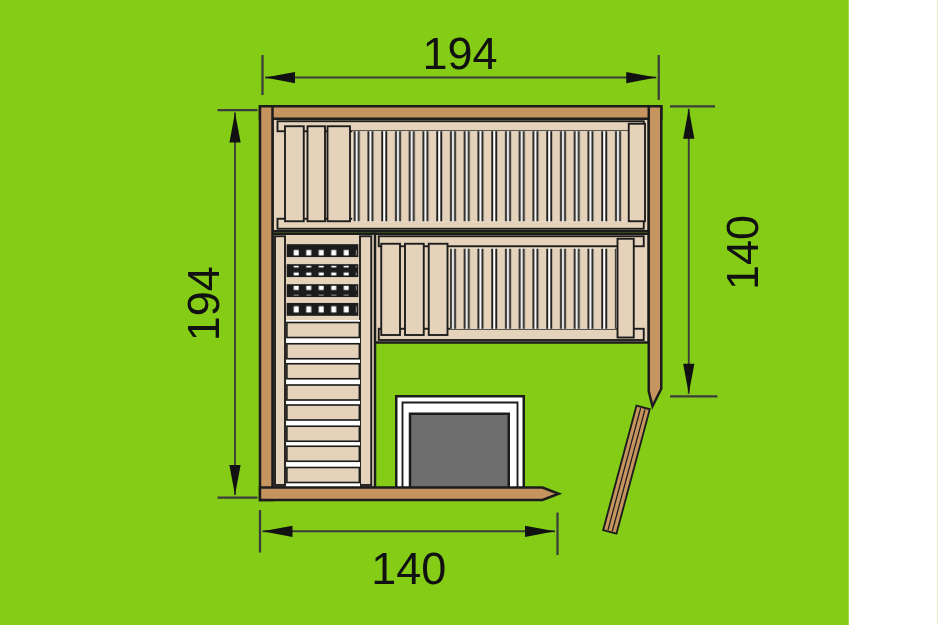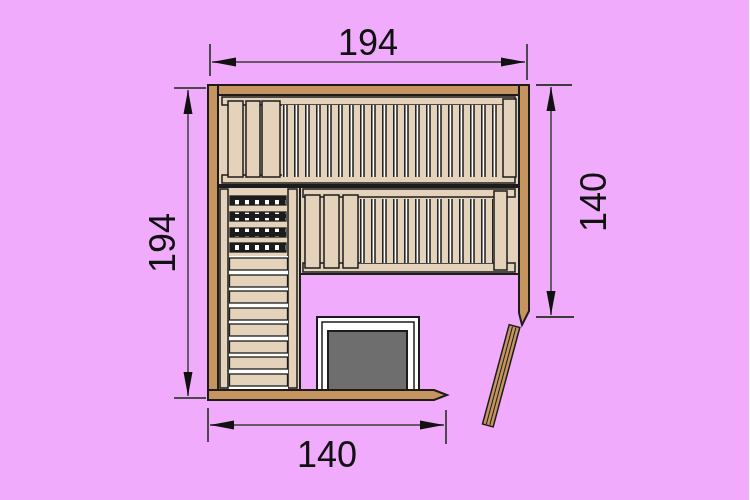--- a/index.html
+++ b/index.html
@@ -1,16 +1,16 @@
 <!DOCTYPE html>
 <html style="--c-wall: #c6945f; --c-bench: #e4d3ba; --c-outline: #1c1c1c; --c-heater: #6e6e6e; --c-floor: #ffffff; --c-dimension: #3c3c3c; --c-text: #111111;"><head>
 <meta charset="utf-8">
 <style>
   html,body{margin:0;padding:0;background:#fff;}
-  #stage{position:relative;width:749px;height:500px;background:#f0abfc;overflow:hidden;
+  #stage{position:relative;width:679px;height:500px;background:#84cc16;overflow:hidden;
          font-family:"Liberation Sans",sans-serif;}
   svg{position:absolute;left:0;top:0;}
   .wall   {fill:var(--c-wall);   stroke:var(--c-outline); stroke-width:2;}
   .band   {fill:var(--c-bench);  stroke:var(--c-outline); stroke-width:2;}
   .wood   {fill:var(--c-bench);  stroke:var(--c-outline); stroke-width:1.5;}
   .whitebg{fill:var(--c-floor);  stroke:none;}
   .slat-h {fill:var(--c-bench);  stroke:var(--c-outline); stroke-width:1.3;}
   .duck   {stroke:var(--c-outline); stroke-width:1.3;}
   .k-dark {fill:var(--c-outline);}
   .frame  {fill:var(--c-floor);  stroke:var(--c-outline); stroke-width:2;}

